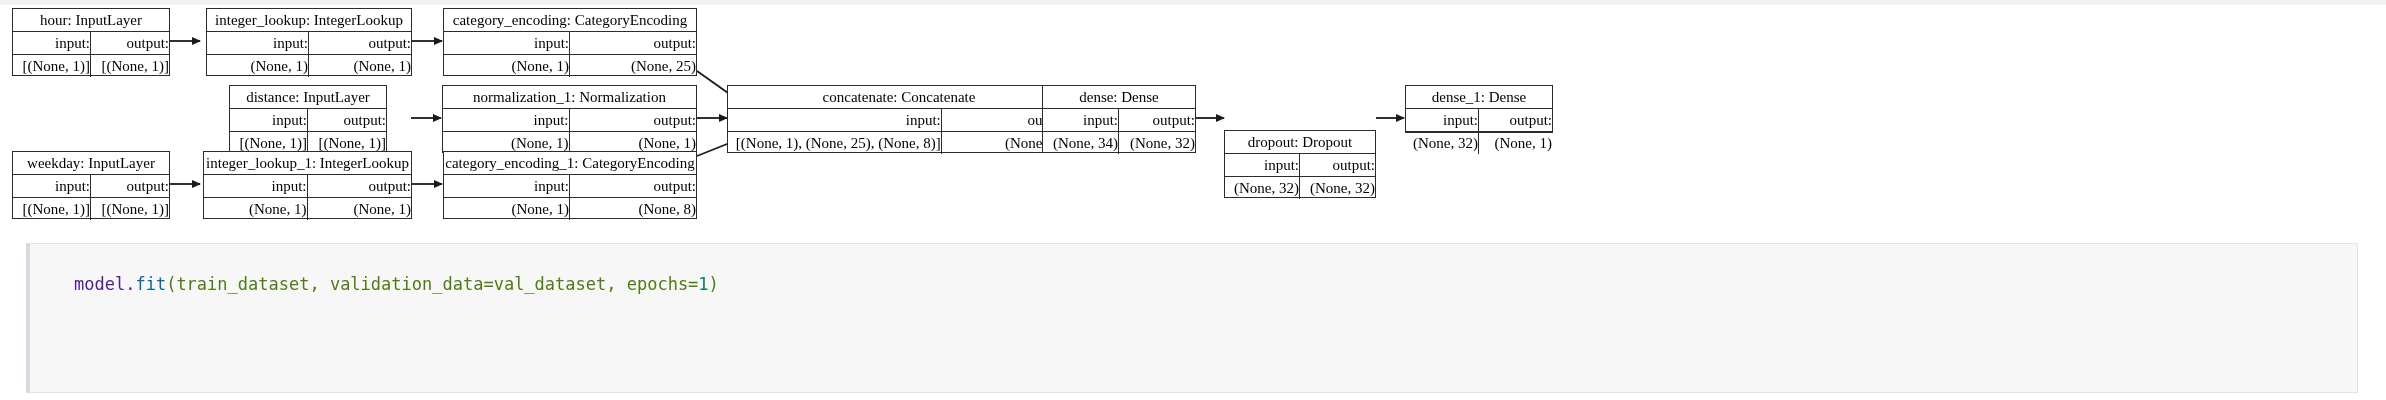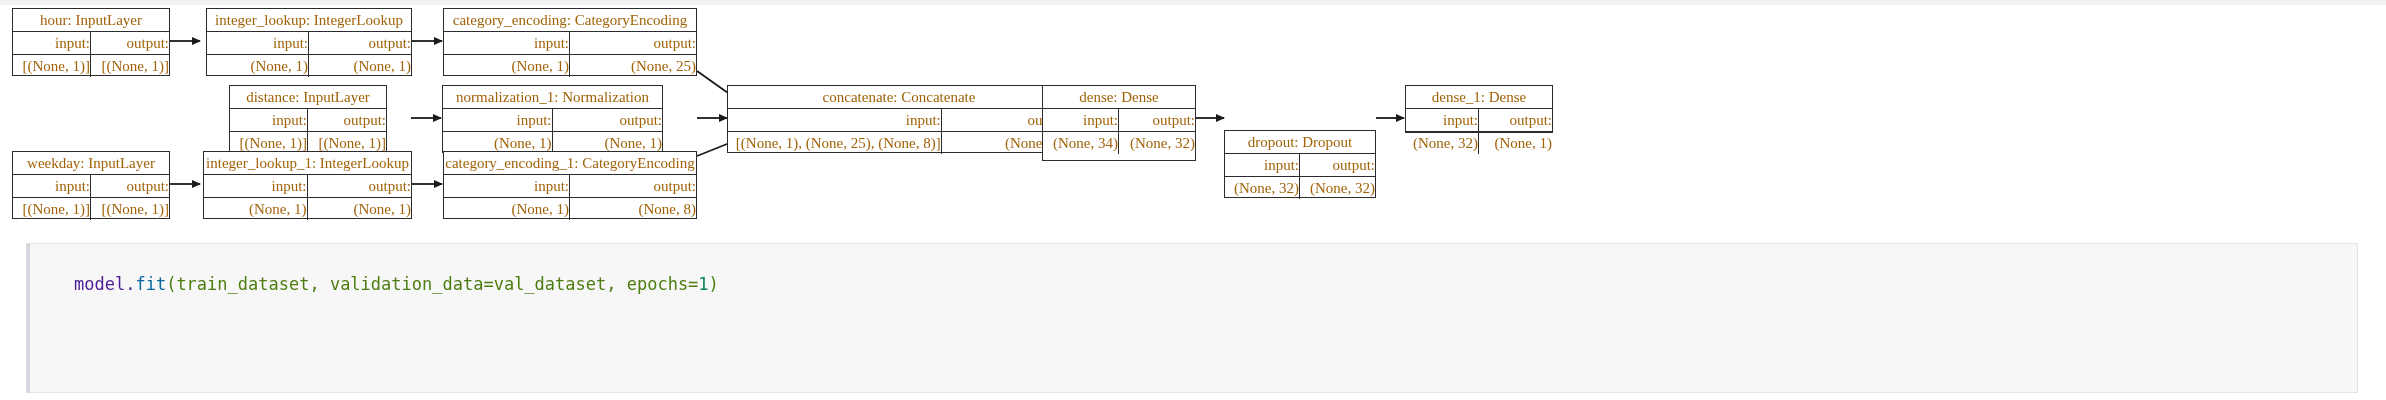--- a/index.html
+++ b/index.html
@@ -22,21 +22,21 @@
     height: 400px;
   }
 
   
   .node {
     position: absolute;
     border: 1.4px solid #2b2b2b;
     background: #ffffff;
     box-sizing: border-box;
     font-family: "Liberation Serif", "DejaVu Serif", serif;
-    color: #a16207;
+    color: #000000;
   }
   .node .title {
     text-align: center;
     font-size: 15px;
     line-height: 22px;
     height: 22px;
     border-bottom: 1.4px solid #2b2b2b;
     white-space: nowrap;
     overflow: hidden;
   }
@@ -186,21 +186,21 @@
     <div class="row sep">
       <div class="cell left">input:</div>
       <div class="cell right">output:</div>
     </div>
     <div class="row">
       <div class="cell left">[(None, 1)]</div>
       <div class="cell right">[(None, 1)]</div>
     </div>
   </div>
 
-  <div class="node" style="left:442px; top:85px; width:221px; height:68px;">
+  <div class="node" style="left:442px; top:85px; width:255px; height:68px;">
     <div class="title">normalization_1: Normalization</div>
     <div class="row sep">
       <div class="cell left">input:</div>
       <div class="cell right">output:</div>
     </div>
     <div class="row">
       <div class="cell left">(None, 1)</div>
       <div class="cell right">(None, 1)</div>
     </div>
   </div>
@@ -246,21 +246,21 @@
     <div class="row sep">
       <div class="cell left">input:</div>
       <div class="cell right">output:</div>
     </div>
     <div class="row">
       <div class="cell left">[(None, 1), (None, 25), (None, 8)]</div>
       <div class="cell right">(None, 34)</div>
     </div>
   </div>
 
-  <div class="node" style="left:1042px; top:85px; width:154px; height:76px;">
+  <div class="node" style="left:1042px; top:85px; width:154px; height:68px;">
     <div class="title">dense: Dense</div>
     <div class="row sep">
       <div class="cell left">input:</div>
       <div class="cell right">output:</div>
     </div>
     <div class="row">
       <div class="cell left">(None, 34)</div>
       <div class="cell right">(None, 32)</div>
     </div>
   </div>

